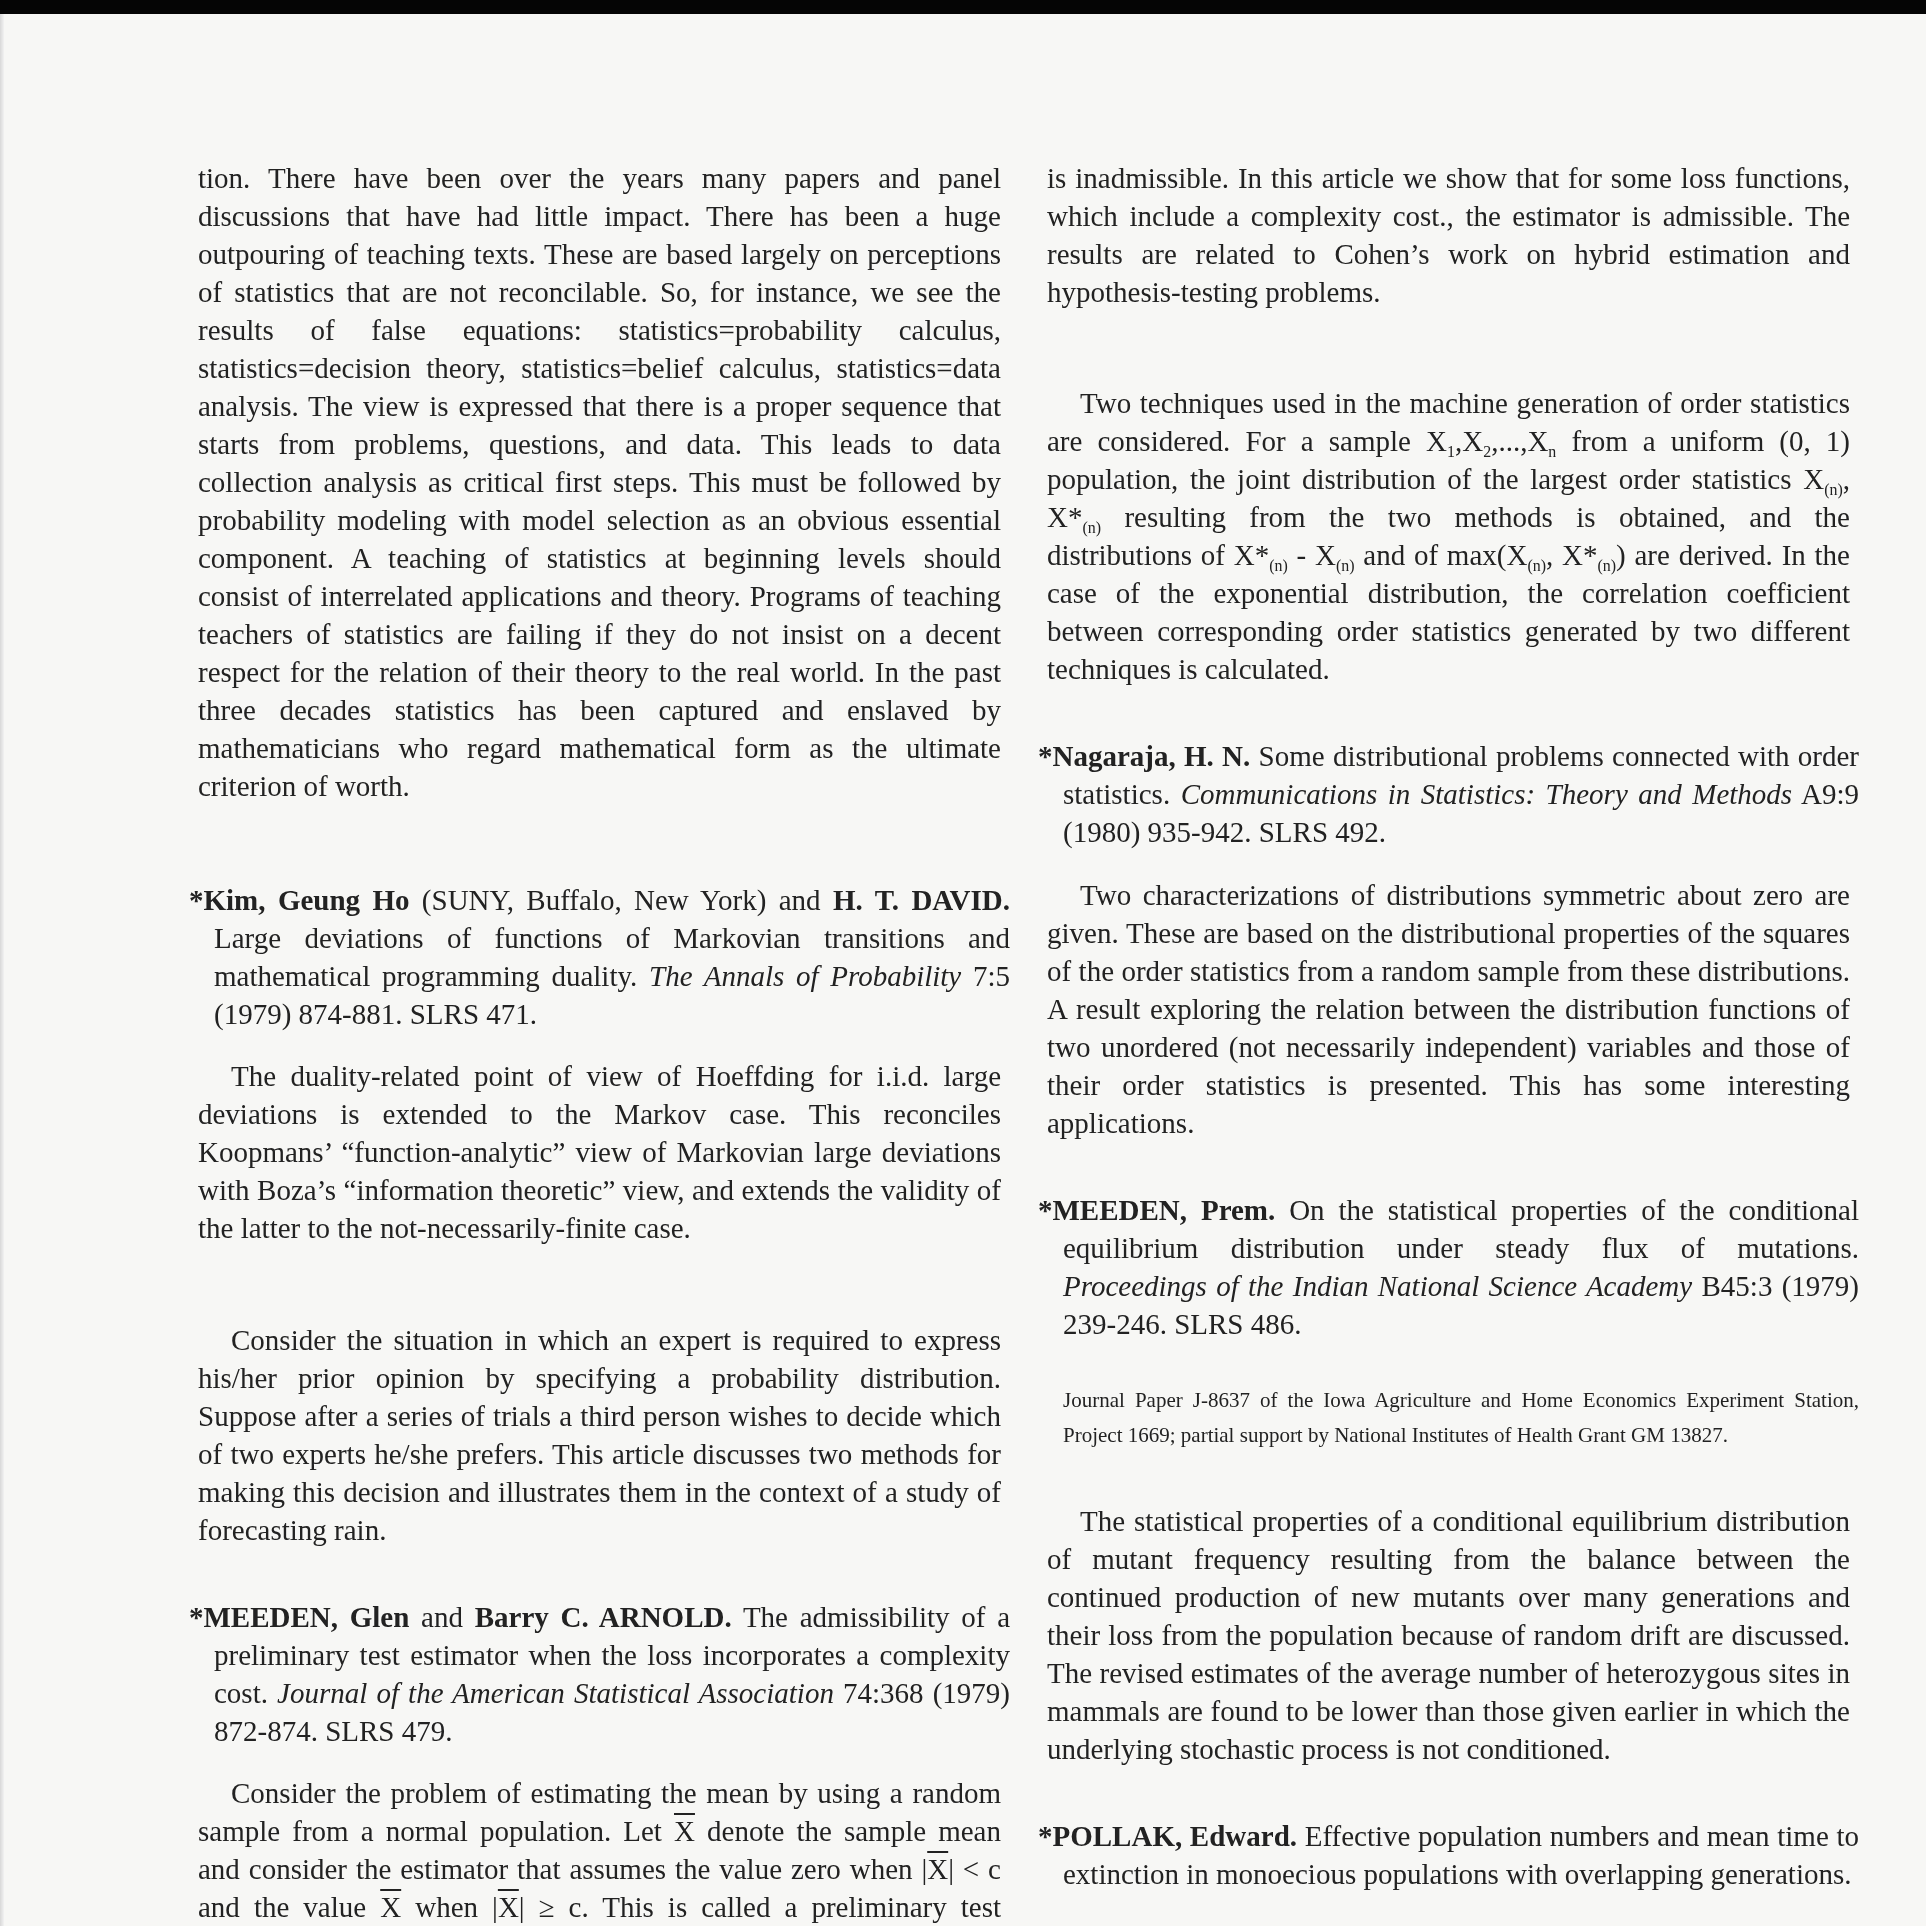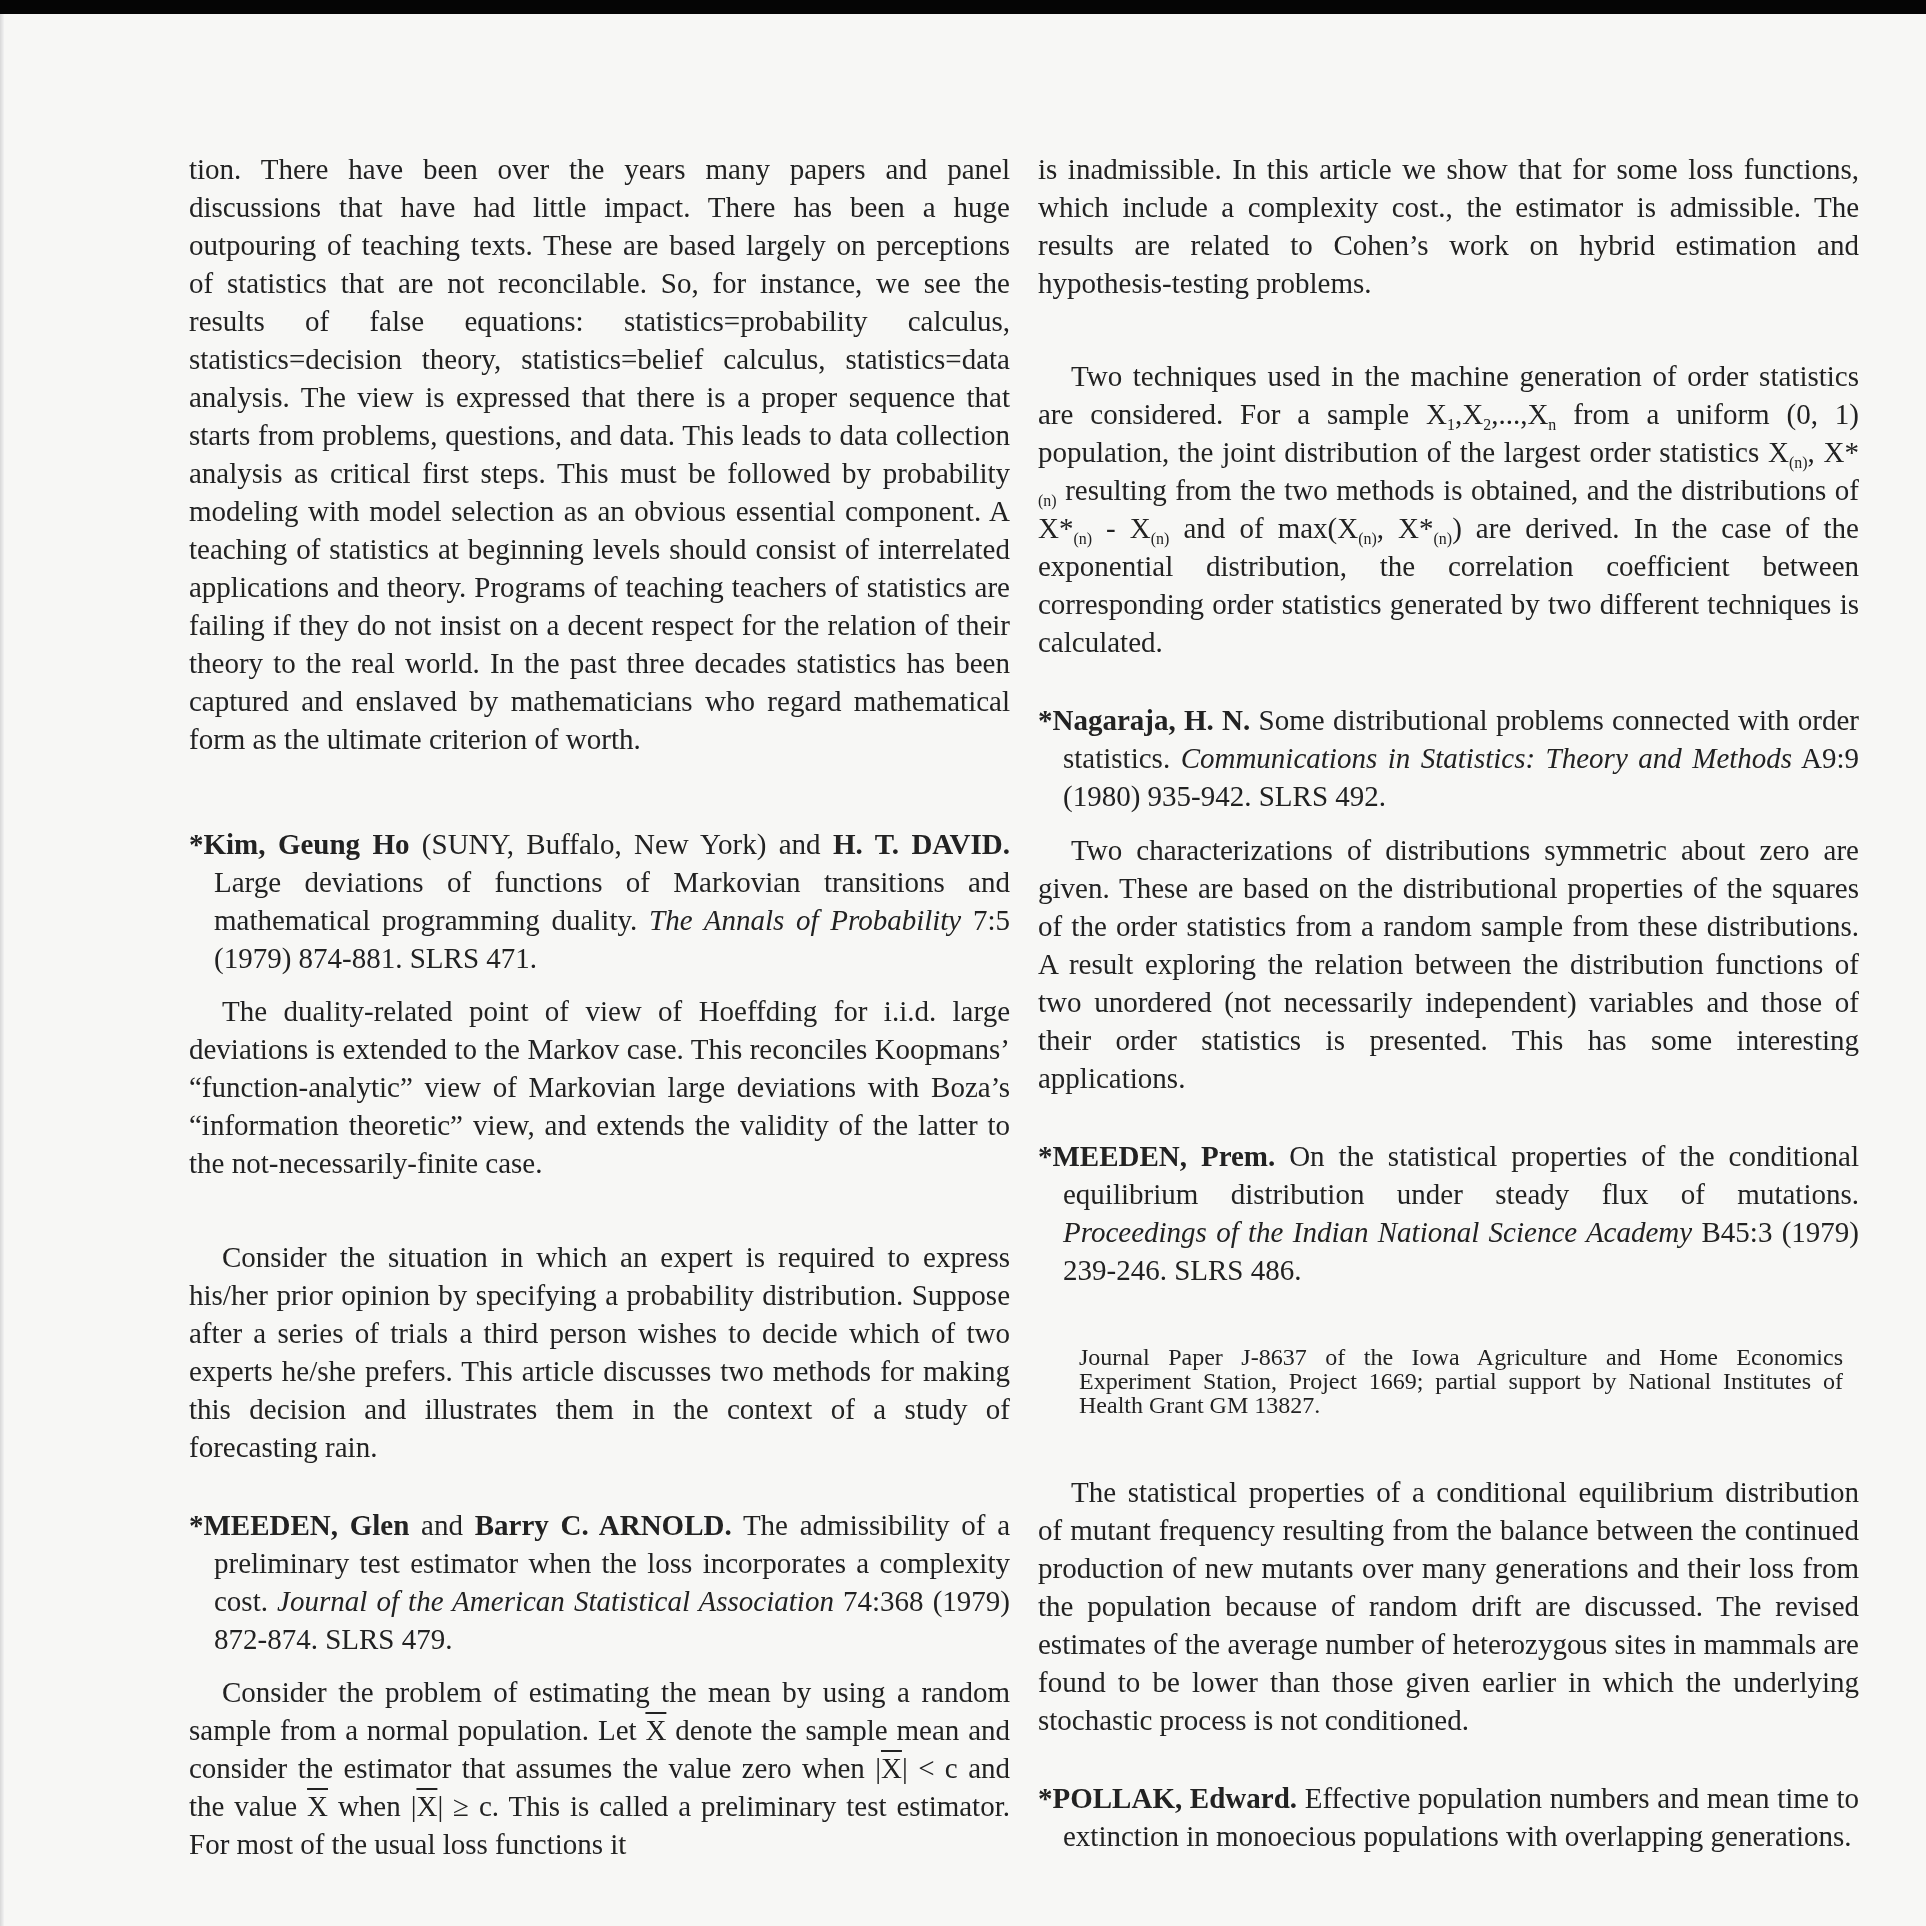--- a/index.html
+++ b/index.html
@@ -7,29 +7,29 @@
     width: 1965px; height: 2542px; position: relative; overflow: hidden;
     background: #f7f7f5;
     font-family: "Liberation Serif", "DejaVu Serif", serif;
     color: #222;
   }
   .scan-top { position: absolute; left: 0; top: 0; width: 1965px; height: 14px; background: #050505; }
   .scan-left { position: absolute; left: 0; top: 14px; width: 3.9px; height: 2529px; background: linear-gradient(to right, #d8d8d8, #f2f2f2); }
   .col { position: absolute; top: 150px; width: 821px; font-size: 29px; line-height: 38px; }
   .col.left { left: 189px; }
   .col.right { left: 1038px; }
-  p { margin: 0; text-align: justify; }
+  p { margin: 9px; text-align: justify; }
   .para { text-indent: 33px; }
   .cont { text-indent: 0; }
   .entry { padding-left: 25px; text-indent: -25px; text-align: justify; margin: 0; }
   .entry b { font-weight: bold; }
   .gap-xl { height: 67px; }
   .gap-l { height: 40px; }
   .gap-s { height: 15.4px; }
-  .footnote { font-size: 24px; line-height: 24px; padding-left: 25px; text-align: justify; margin: 16px; }
+  .footnote { font-size: 21px; line-height: 35px; padding-left: 25px; text-align: justify; margin: 0; }
   sub { font-size: 55%; vertical-align: -0.35em; line-height: 0; }
   .xbar { text-decoration: overline; }
 </style>
 </head>
 <body>
 
 <div class="scan-top"></div>
 <div class="scan-left"></div>
 
 <div class="col left">

